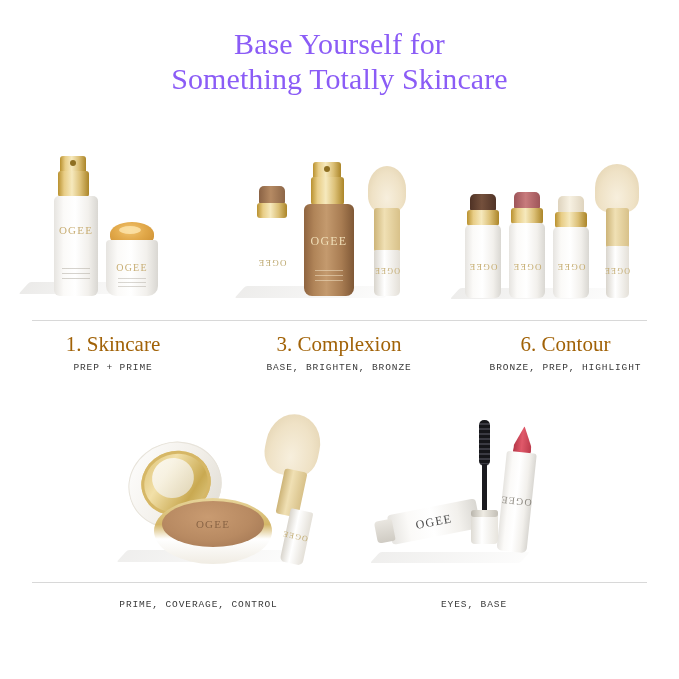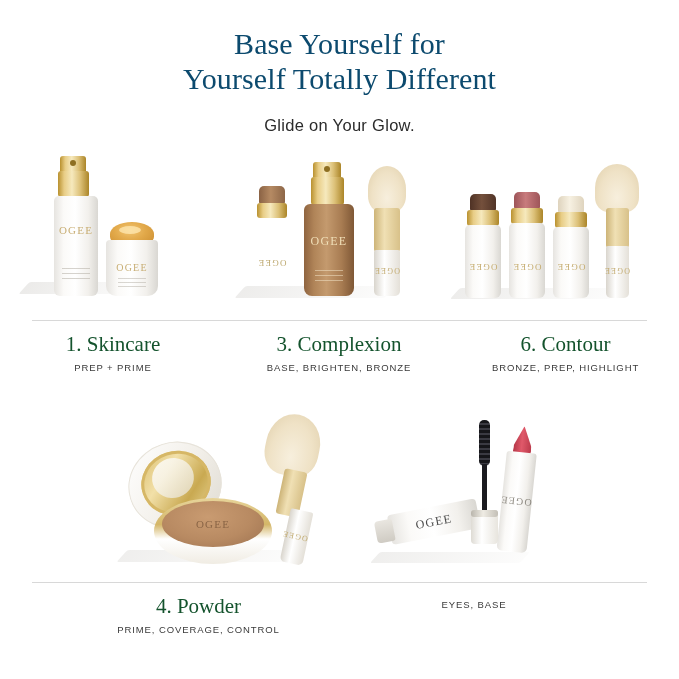--- a/index.html
+++ b/index.html
@@ -19,21 +19,21 @@
   
   .header {
     position: absolute;
     top: 26px;
     left: 0;
     width: 679px;
     text-align: center;
   }
   .headline {
     font-family: "Liberation Serif", "DejaVu Serif", serif;
-    color: #0c4a6e;
+    color: #8b5cf6;
     font-size: 30px;
     line-height: 35px;
     font-weight: 400;
     letter-spacing: 0.1px;
   }
   .headline-line { display: block; }
   .tagline {
     margin-top: 20px;
     font-family: "Liberation Sans", sans-serif;
     font-size: 16.5px;
@@ -62,27 +62,27 @@
   }
   .captions-row1 { top: 332px; }
   .captions-row2 { top: 594px; }
   .caption {
     text-align: center;
   }
   .caption-title {
     font-family: "Liberation Serif", "DejaVu Serif", serif;
     font-size: 21px;
     line-height: 25px;
-    color: #14532d;
+    color: #a16207;
     font-weight: 400;
     white-space: nowrap;
   }
   .caption-sub {
     margin-top: 5px;
-    font-family: Liberation Sans, sans-serif;
+    font-family: Liberation Mono, monospace;
     font-size: 9.5px;
     letter-spacing: 0.9px;
     color: #3a3a3a;
     white-space: nowrap;
   }
 
   
   .cap1 { width: 226px; }
   .cap2 { width: 226px; }
   .cap3 { width: 227px; }
@@ -132,23 +132,22 @@
   }
 </style>
 </head>
 <body>
 
 <div class="page">
 
   <div class="header">
     <div class="headline">
       <span class="headline-line">Base Yourself for</span>
-      <span class="headline-line">Yourself Totally Different</span>
-    </div>
-    <div class="tagline">Glide on Your Glow.</div>
+      <span class="headline-line">Something Totally Skincare</span>
+    </div>
   </div>
 
   <div class="scene scene-skincare">
 
     <div class="shadow" style="left:2px; top:132px; width:120px; height:12px; transform:skewX(-42deg); opacity:.55;"></div>
 
     <div class="obj" style="left:32px; top:6px; width:44px; height:140px;">
 
       <div class="obj gold-cap" style="left:6px; top:0px; width:26px; height:16px; border-radius:3px 3px 1px 1px;"></div>
       <div class="obj" style="left:16px; top:4px; width:6px; height:6px; border-radius:50%; background:#8e6f22;"></div>
@@ -328,21 +327,20 @@
       <div class="caption-sub">BASE, BRIGHTEN, BRONZE</div>
     </div>
     <div class="caption cap3">
       <div class="caption-title">6. Contour</div>
       <div class="caption-sub">BRONZE, PREP, HIGHLIGHT</div>
     </div>
   </div>
 
   <div class="captions captions-row2">
     <div class="caption cap4">
-      <div class="caption-title">4. Powder</div>
       <div class="caption-sub">PRIME, COVERAGE, CONTROL</div>
     </div>
     <div class="caption cap5">
       <div class="caption-sub">EYES, BASE</div>
     </div>
   </div>
 
 </div>
 
 </body></html>

